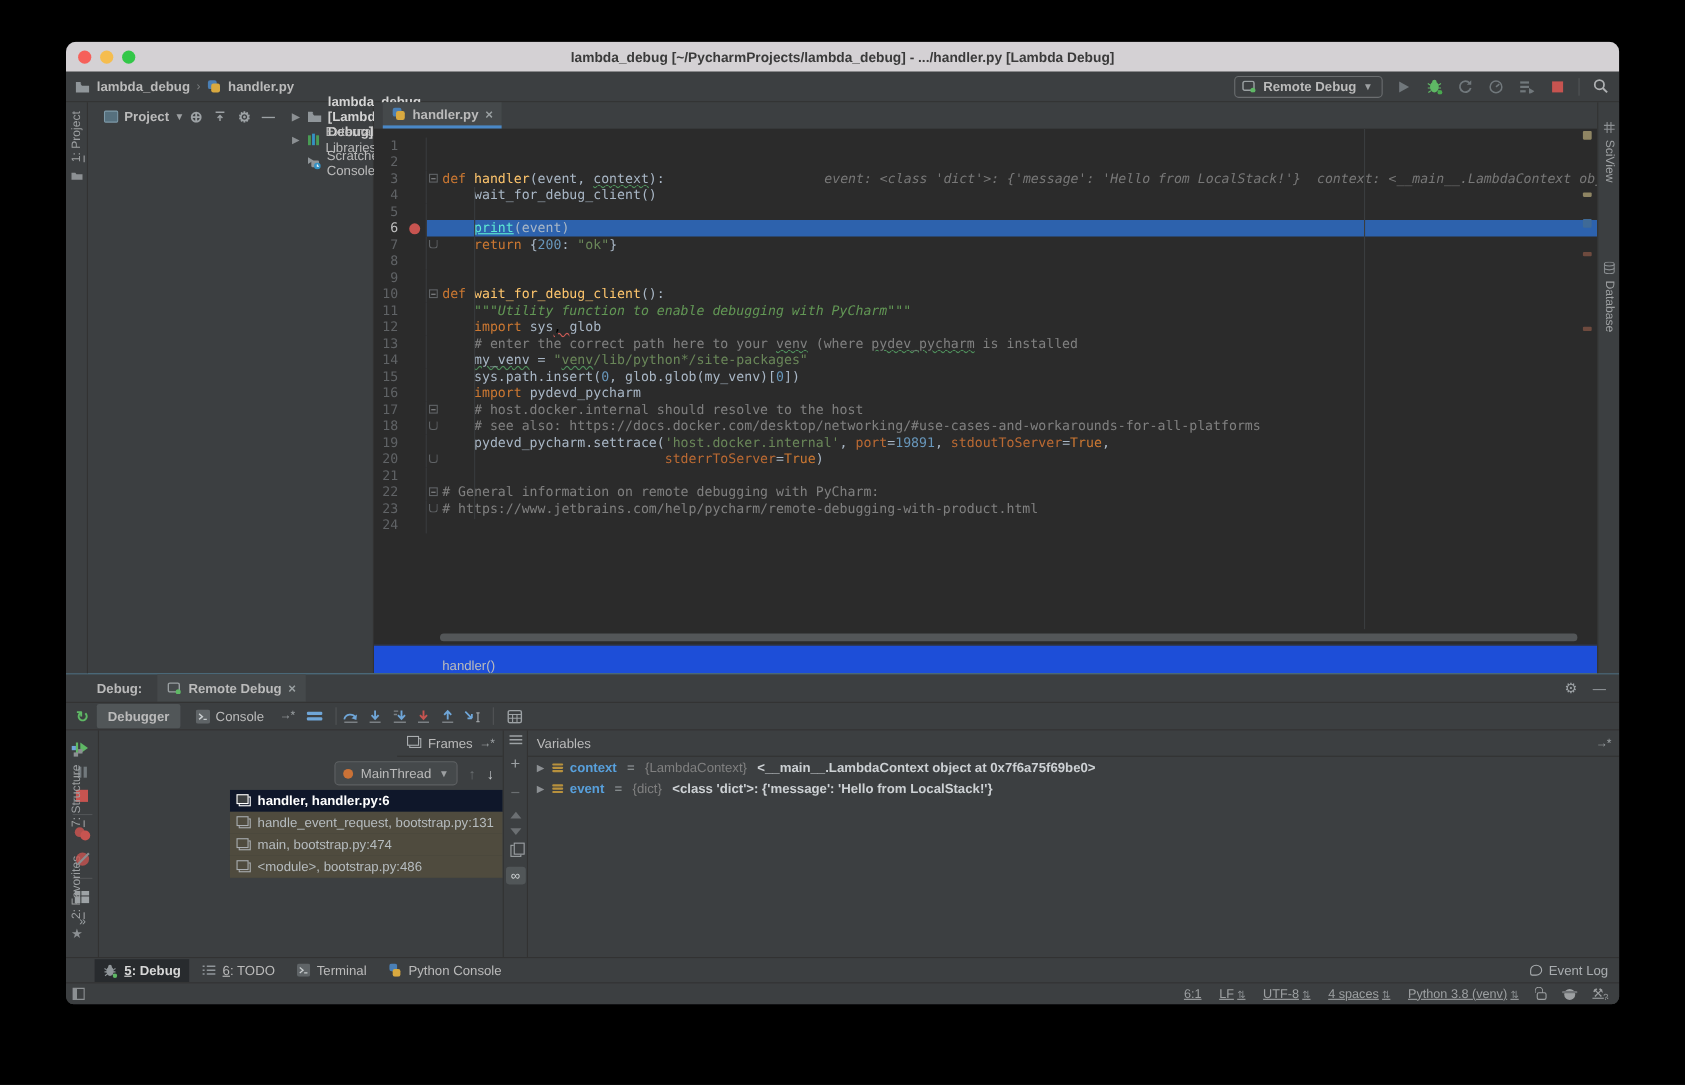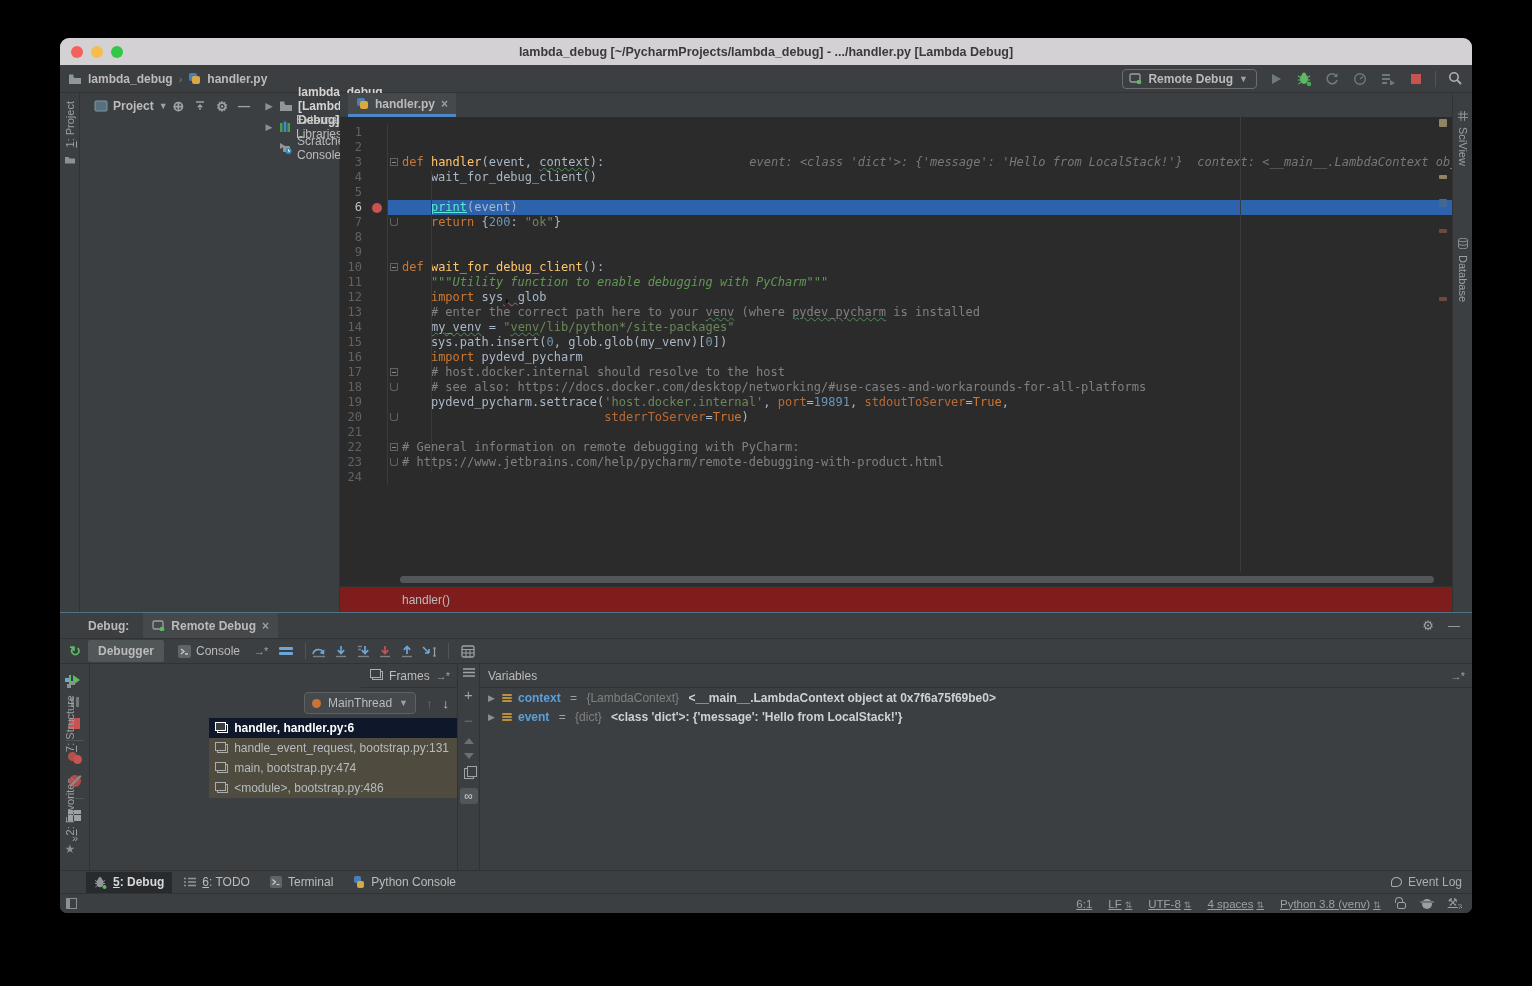--- a/index.html
+++ b/index.html
@@ -71,21 +71,21 @@
   .d{color:#629755; font-style:italic;} .c{color:#808080;} .n2{color:#6897bb;}
   .p{color:#a9b7c6;} .arg{color:#bb6a33;}
   .h{color:#787878; font-style:italic; margin-left:145px;}
   .u{}
   .sp{text-decoration:underline; text-decoration-style:wavy; text-decoration-color:#4e8f5b; text-decoration-thickness:1px;}
   .err{text-decoration:underline; text-decoration-style:wavy; text-decoration-color:#cf5b56; text-decoration-thickness:1px;}
   .margin-guide { position:absolute; top:0; bottom:14px; left:900px; width:1px; background:#3a3d3f; }
   .indent-guide { position:absolute; left:91px; top:53px; height:302px; width:1px; background:#383b3d; }
   .hscroll { position:absolute; left:60px; right:18px; bottom:3px; height:7px; background:#5a5e60; border-radius:4px; opacity:.85; }
   .stripe-mark { position:absolute; width:8px; height:4px; left:1099px; border-radius:1px; }
-  .crumbbar { height:26px; background:#7f1d1d; border-top:1px solid #323232; display:flex; align-items:center;
+  .crumbbar { height:26px; background:#1d4ed8; border-top:1px solid #323232; display:flex; align-items:flex-end;
     padding-left:62px; color:#bbbbbb; font-size:12px; flex:none; }
 
   
   .debug { height:258px; flex:none; background:#3c3f41; border-top:1px solid #4f7387; display:flex; flex-direction:column; }
   .dbg-head { height:25px; display:flex; align-items:center; padding-left:28px; color:#bbbbbb; font-size:12px; flex:none; }
   .dbg-head .lbl { font-weight:700; }
   .dbg-tab { margin-left:14px; height:25px; display:flex; align-items:center; gap:6px; background:#45494b; padding:0 9px; font-weight:700; }
   .dbg-head-right { margin-left:auto; display:flex; align-items:center; gap:14px; padding-right:12px; color:#9da2a5; }
   .dbg-toolbar { height:26px; display:flex; align-items:center; gap:4px; padding-left:6px; border-top:1px solid #323232; border-bottom:1px solid #323232; flex:none; }
   .dtab { height:22px; display:flex; align-items:center; gap:5px; padding:0 10px; color:#bbbbbb; font-size:12px; }

